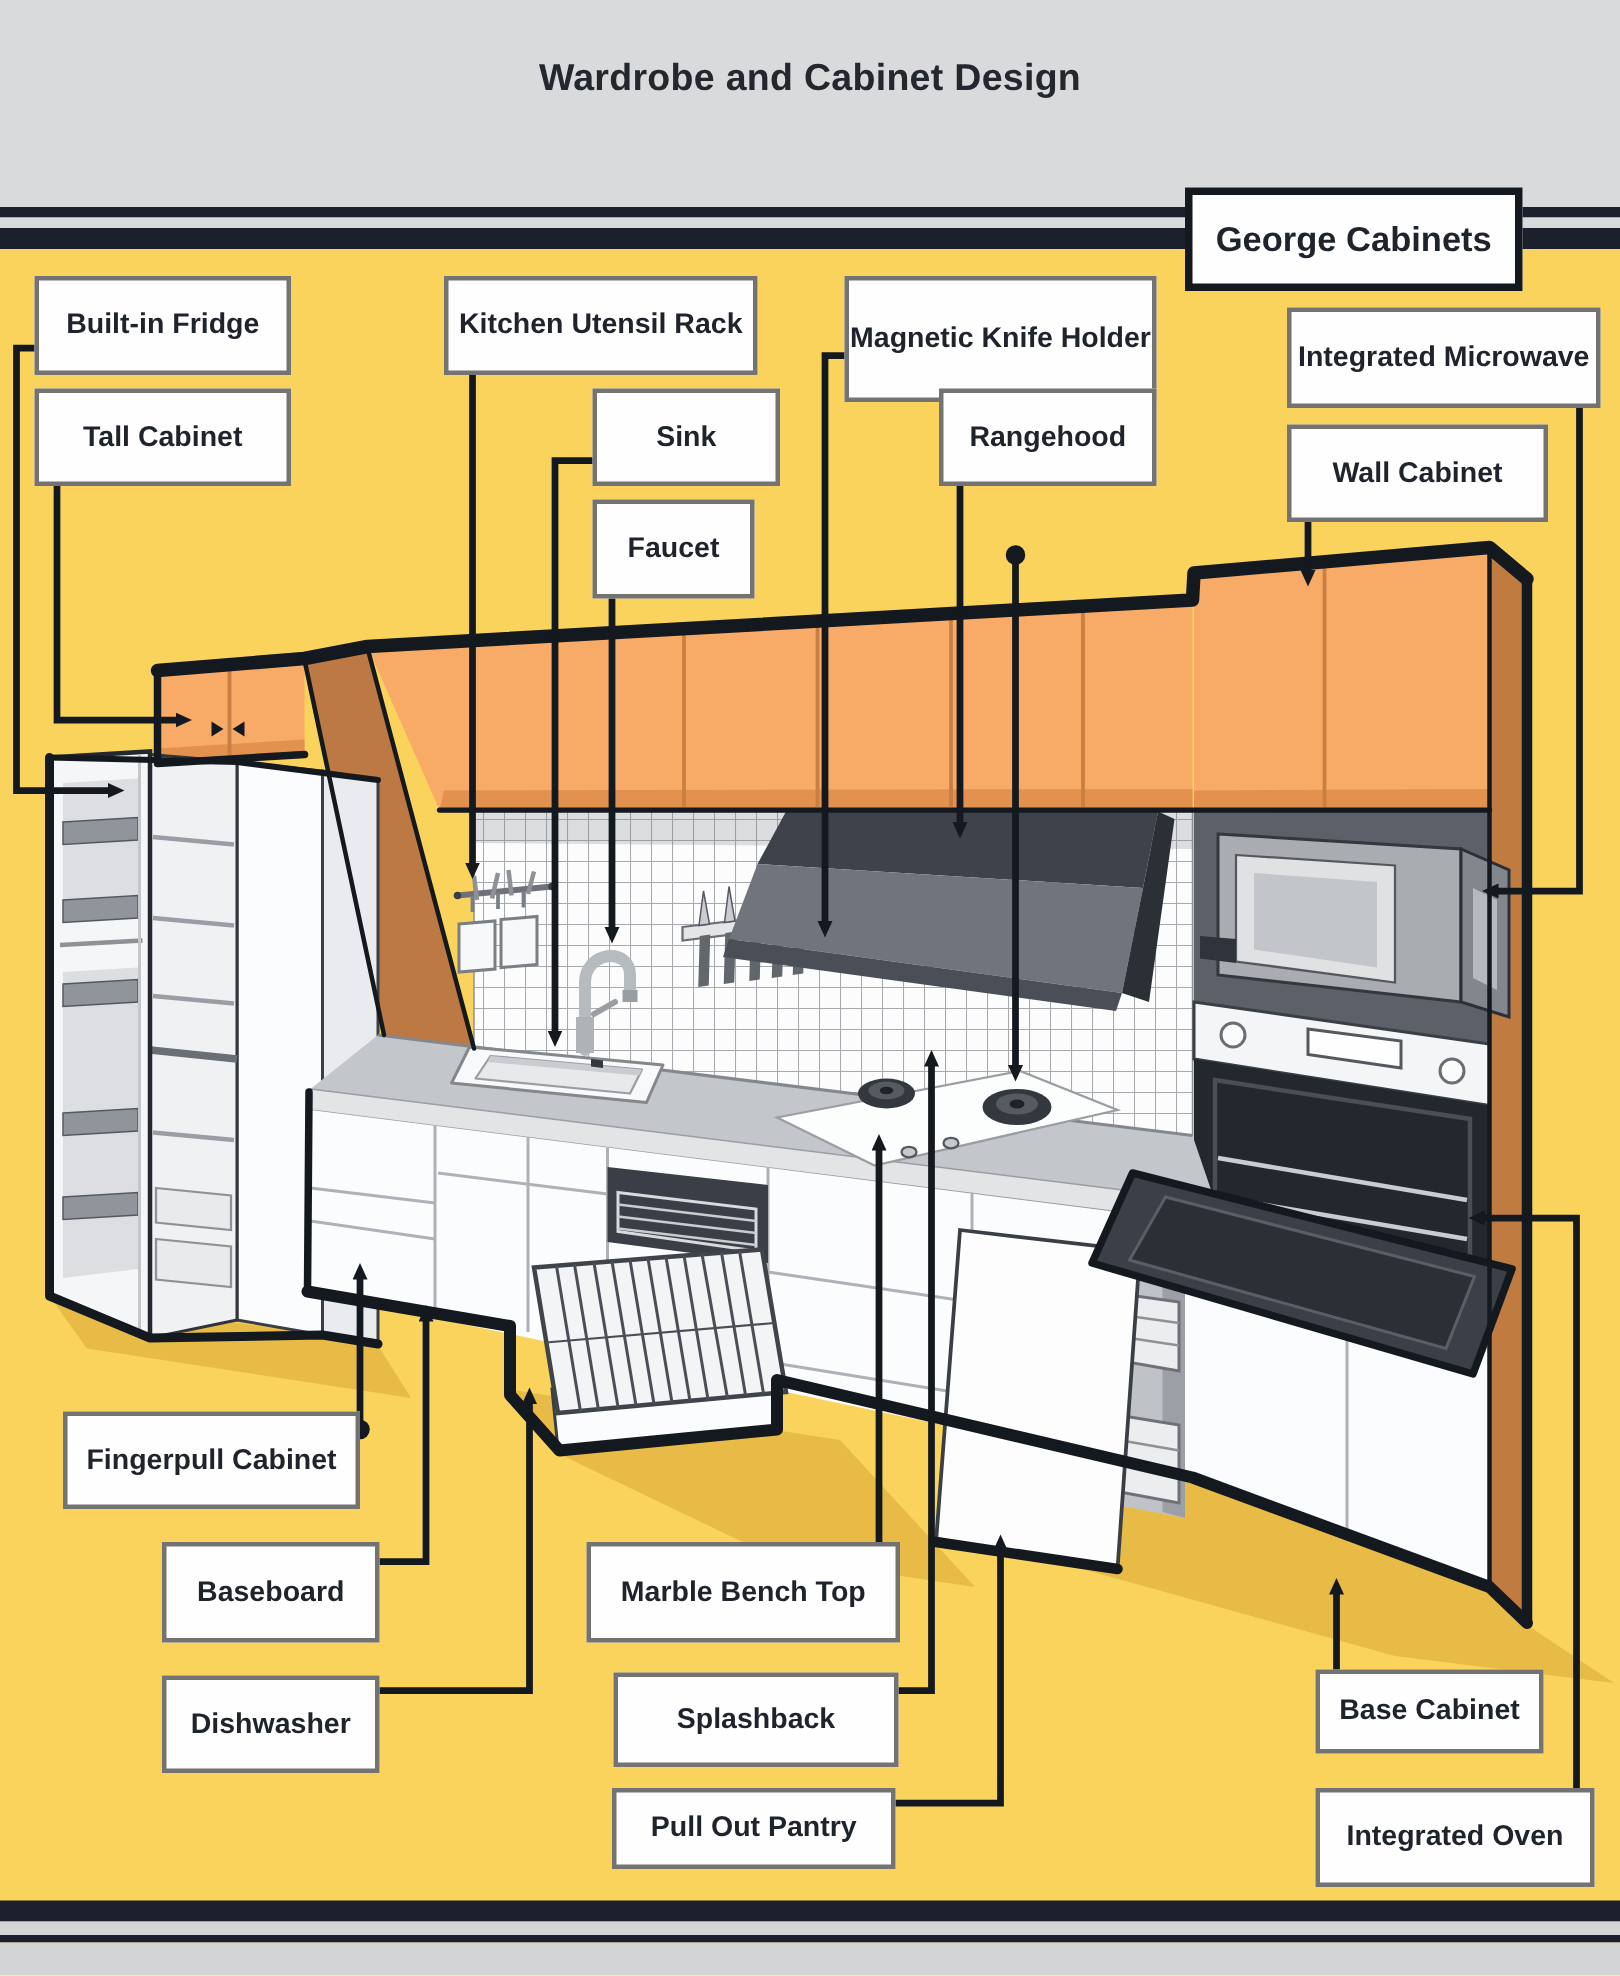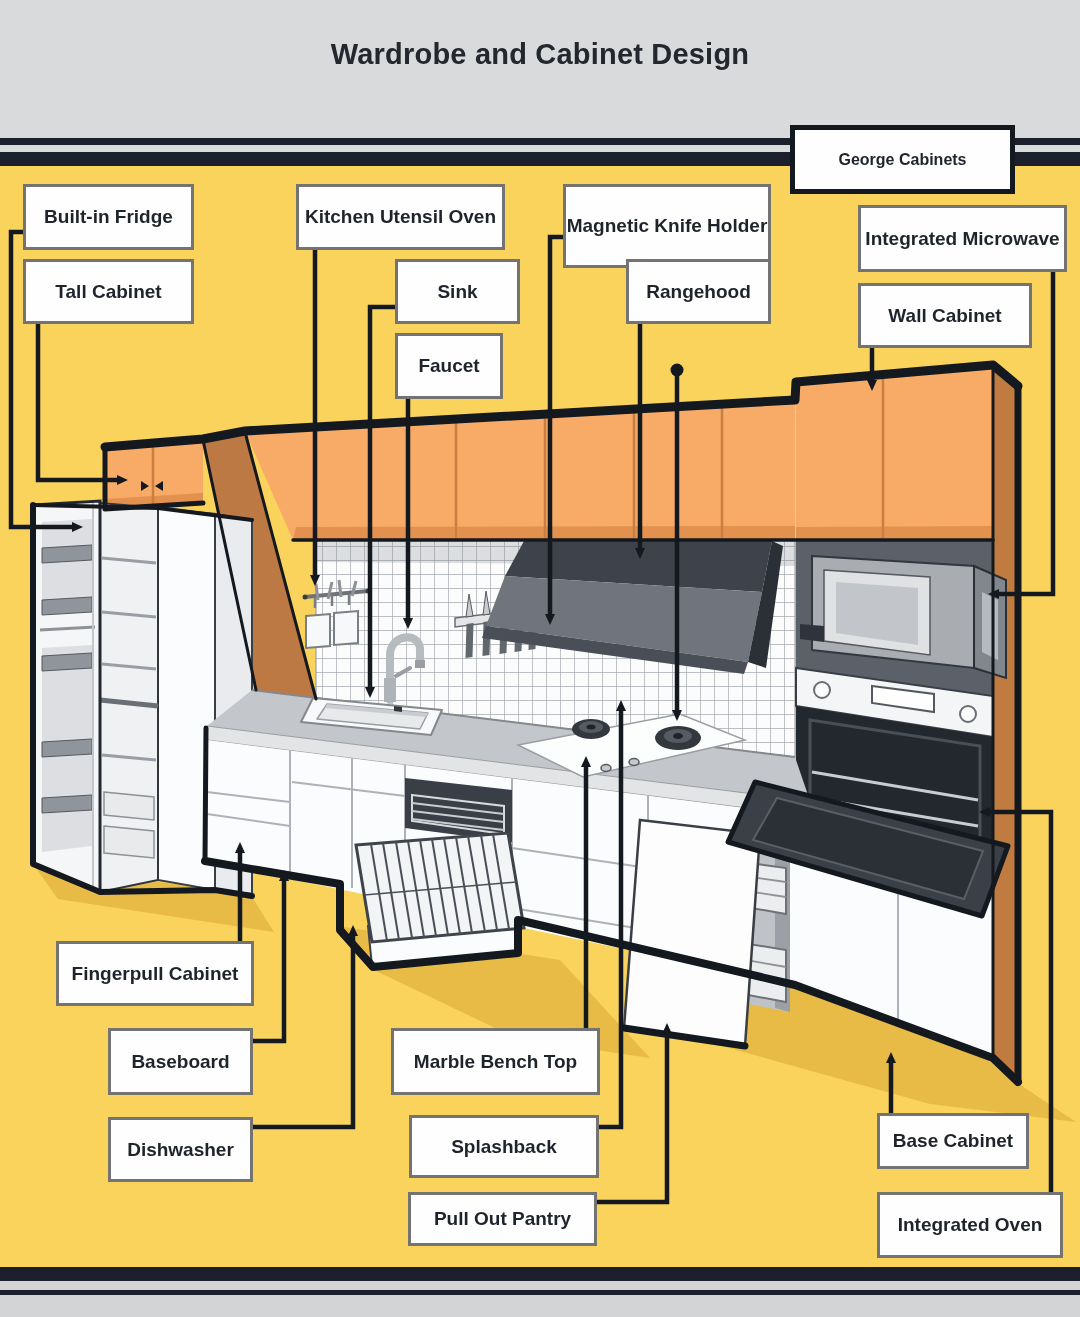--- a/index.html
+++ b/index.html
@@ -1,27 +1,27 @@
 <!DOCTYPE html>
 <html><head>
 <meta charset="utf-8">
 <style>
   html,body{margin:0;padding:0;background:#ffffff;font-family:"Liberation Sans",sans-serif;}
   .canvas{position:relative;width:1080px;height:1317px;background:#F9D35B;overflow:hidden;}
   .hdr{position:absolute;left:0;top:0;width:1080px;height:138px;background:#D9DADB;}
-  .hdr h1{margin:0;padding-top:38px;text-align:center;font-size:29px;font-weight:bold;color:#23272E;letter-spacing:0.2px;}
+  .hdr h1{margin:0;padding-top:38px;text-align:center;font-size:25px;font-weight:bold;color:#23272E;letter-spacing:0.2px;}
   .stripe{position:absolute;left:0;width:1080px;}
   .s1{top:138px;height:7px;background:#1B202C;}
   .s2{top:145px;height:7px;background:#D9DADB;}
   .s3{top:152px;height:14px;background:#1B202C;}
   .b1{top:1267px;height:14px;background:#1B202C;}
   .b2{top:1281px;height:9px;background:#D3D4D6;}
   .b3{top:1290px;height:5px;background:#1B202C;}
   .b4{top:1295px;height:22px;background:#D3D4D6;}
-  .badge{position:absolute;left:790px;top:125px;width:225px;height:69px;background:#FEFEFE;border:5px solid #14181F;box-sizing:border-box;display:flex;align-items:center;justify-content:center;font-size:16px;font-weight:bold;color:#1F232B;z-index:30;}
+  .badge{position:absolute;left:790px;top:125px;width:225px;height:69px;background:#FEFEFE;border:5px solid #14181F;box-sizing:border-box;display:flex;align-items:center;justify-content:center;font-size:23px;font-weight:bold;color:#1F232B;z-index:30;}
   .lbl{position:absolute;background:#FEFEFE;border:3px solid #737373;box-sizing:border-box;display:flex;align-items:center;justify-content:center;text-align:center;font-size:19px;font-weight:bold;color:#1F232B;z-index:25;line-height:1.05;}
   svg.art{position:absolute;left:0;top:0;z-index:10;}
 </style>
 </head>
 <body>
 
 <div class="canvas">
 
   <div class="hdr">
     <h1>Wardrobe and Cabinet Design</h1>
@@ -327,28 +327,28 @@
         <circle cx="586" cy="1042" r="6.5"></circle>
         <circle cx="585" cy="1127" r="6.5"></circle>
       <circle cx="582" cy="1202" r="6.5"></circle>
         <circle cx="891" cy="1127" r="6.5"></circle>
         <circle cx="1051" cy="1211" r="6.5"></circle>
     </g>
   </svg>
 
   <div class="lbl" style="left:23px;top:184px;width:171px;height:66px">Built-in Fridge</div>
   <div class="lbl" style="left:23px;top:259px;width:171px;height:65px">Tall Cabinet</div>
-  <div class="lbl" style="left:296px;top:184px;width:209px;height:66px">Kitchen Utensil Oven</div>
+  <div class="lbl" style="left:296px;top:184px;width:209px;height:66px">Kitchen Utensil Rack</div>
   <div class="lbl" style="left:395px;top:259px;width:125px;height:65px">Sink</div>
   <div class="lbl" style="left:395px;top:333px;width:108px;height:66px">Faucet</div>
   <div class="lbl" style="left:563px;top:184px;width:208px;height:84px">Magnetic Knife Holder</div>
   <div class="lbl" style="left:626px;top:259px;width:145px;height:65px">Rangehood</div>
   <div class="lbl" style="left:858px;top:205px;width:209px;height:67px">Integrated Microwave</div>
   <div class="lbl" style="left:858px;top:283px;width:174px;height:65px">Wall Cabinet</div>
-  <div class="lbl" style="left:56px;top:941px;width:198px;height:65px">Fingerpull Cabinet</div>
+  <div class="lbl" style="left:42px;top:941px;width:198px;height:65px">Fingerpull Cabinet</div>
   <div class="lbl" style="left:108px;top:1028px;width:145px;height:67px">Baseboard</div>
   <div class="lbl" style="left:108px;top:1117px;width:145px;height:65px">Dishwasher</div>
   <div class="lbl" style="left:391px;top:1028px;width:209px;height:67px">Marble Bench Top</div>
   <div class="lbl" style="left:409px;top:1115px;width:190px;height:63px">Splashback</div>
   <div class="lbl" style="left:408px;top:1192px;width:189px;height:54px">Pull Out Pantry</div>
   <div class="lbl" style="left:877px;top:1113px;width:152px;height:56px">Base Cabinet</div>
   <div class="lbl" style="left:877px;top:1192px;width:186px;height:66px">Integrated Oven</div>
 
 </div>
 

